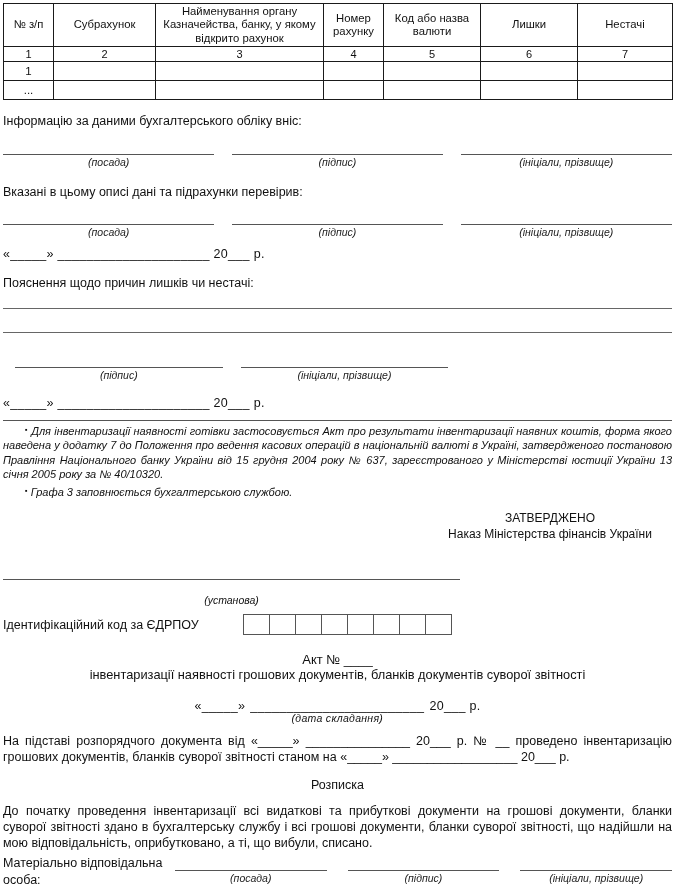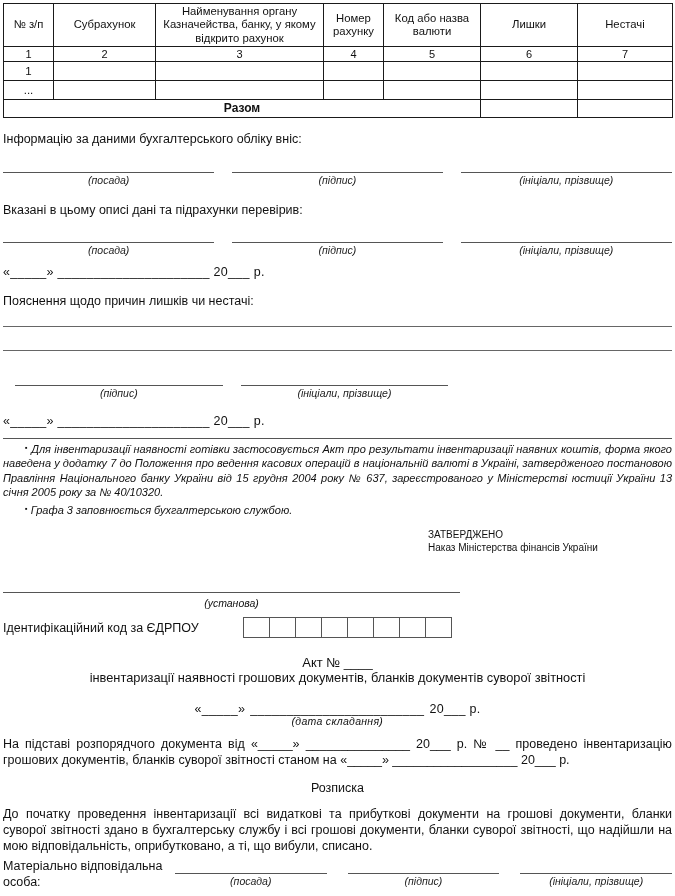--- a/index.html
+++ b/index.html
@@ -41,25 +41,25 @@
   .blankline { border-top: 1px solid #666; margin-top: 23px; }
   .blankline.first { margin-top: 16px; }
   
   .footsep { border-top: 1px solid #555; margin-top: 10px; }
   .footnote {
     font-style: italic; font-size: 11px; line-height: 1.32;
     text-align: justify; text-indent: 22px; margin-top: 3px; color: #111;
   }
   .fnmark { font-size: 7.5px; vertical-align: 3px; font-style: normal; }
   
-  .approval { margin: 12px 0 0 425px; line-height: 1.28; font-size: 10px; }
+  .approval { margin: 12px 0 0 425px; line-height: 1.28; font-size: 12px; text-align: center; }
   
   .instline {
     width: 457px; border-top: 1px solid #555; margin-top: 37px;
-    text-align: center; font-style: italic; font-size: 10.5px; padding-top: 4px;
+    text-align: center; font-style: italic; font-size: 10.5px; padding-top: 14px;
   }
   .edrpou { display: flex; align-items: center; margin-top: 8px; }
   .edrpou-label { width: 240px; }
   .edrpou-grid { display: flex; }
   .edrpou-cell { width: 27px; height: 21px; border: 1px solid #555; background: #fff; }
   .edrpou-cell + .edrpou-cell { margin-left: -1px; }
   
   .act-title { margin-top: 17px; font-size: 13px; }
   .act-subtitle { font-size: 12.8px; }
   .date-center { display: flex; justify-content: center; margin-top: 17px; letter-spacing: 0.3px; }
@@ -115,25 +115,20 @@
   </tr>
   <tr class="tdata">
     <td>...</td>
     <td></td>
     <td></td>
     <td></td>
     <td></td>
     <td></td>
     <td></td>
   </tr>
-  <tr class="ttotal">
-    <td colspan="5">Разом</td>
-    <td></td>
-    <td></td>
-  </tr>
 </tbody>
   </table>
 
 <p class="para">Інформацію за даними бухгалтерського обліку вніс:</p>
 <div class="sigrow">
   <div class="sigcol">(посада)</div>
   <div class="sigcol">(підпис)</div>
   <div class="sigcol">(ініціали, прізвище)</div>
 </div>
 

